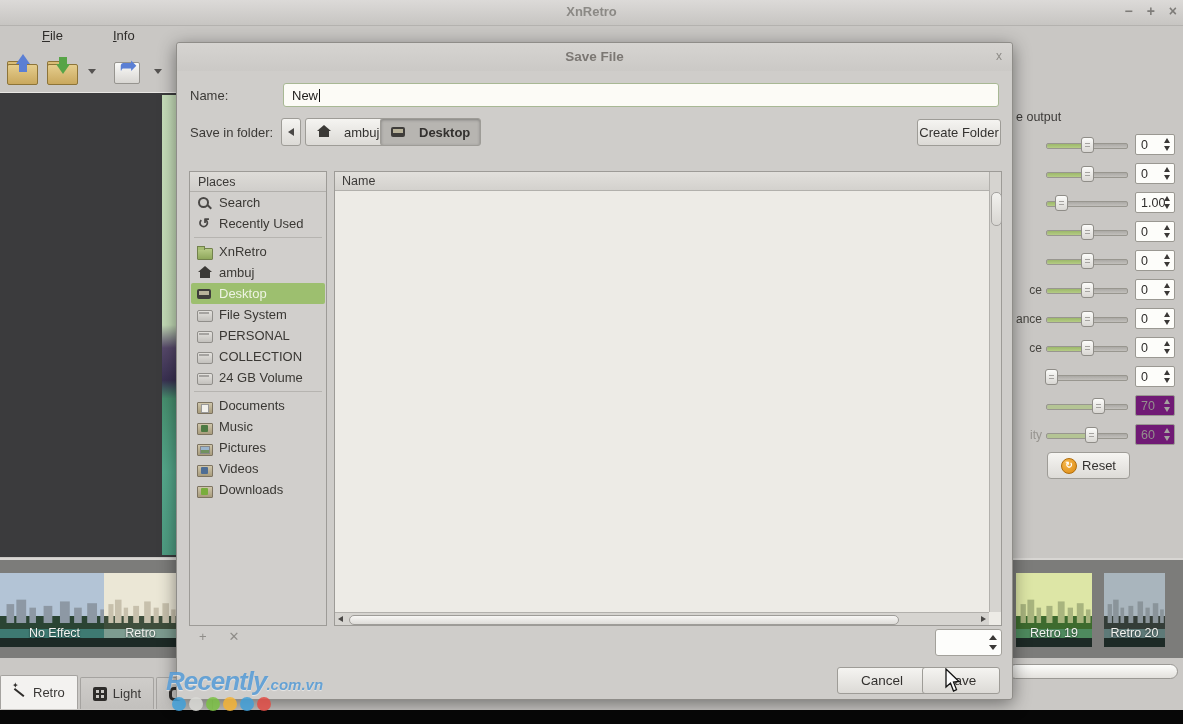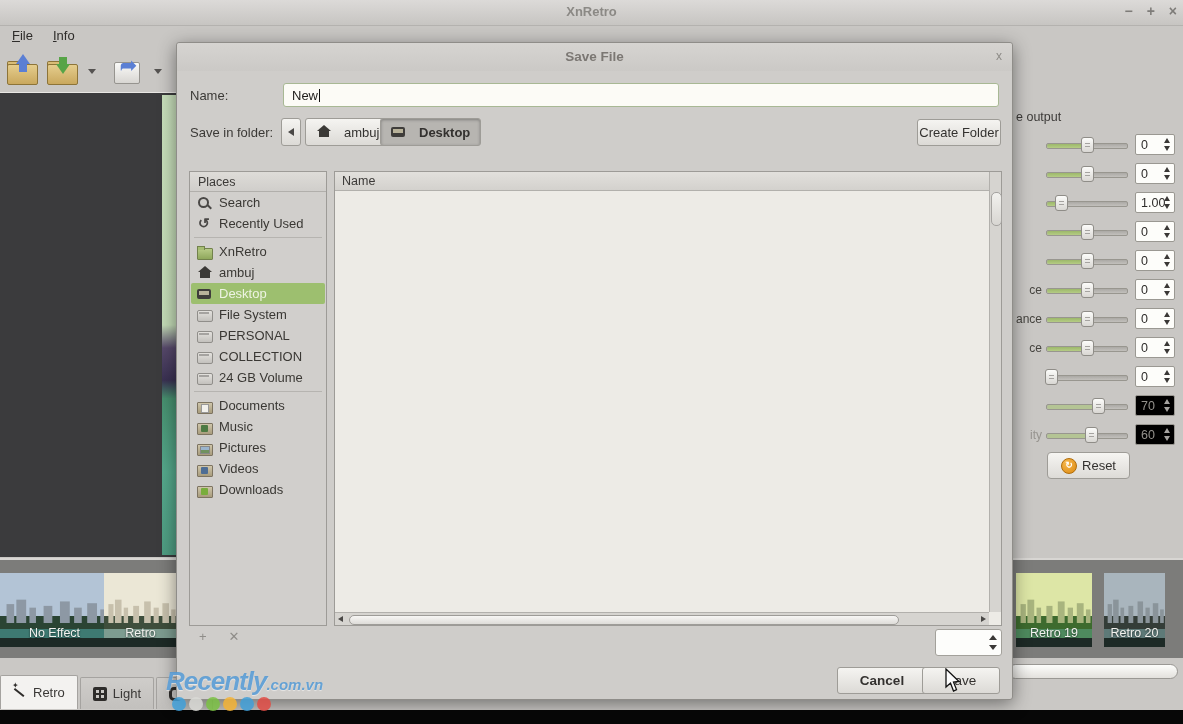--- a/index.html
+++ b/index.html
@@ -10,21 +10,21 @@
   }
   
   .titlebar{position:absolute;left:0;top:0;width:1183px;height:25px;
     background:linear-gradient(#dcdad8,#c7c5c2);border-bottom:1px solid #b4b2af;}
   .title-text{position:absolute;left:0;right:0;top:4px;text-align:center;
     font-weight:bold;font-size:13px;color:#8b8985;}
   .win-controls{position:absolute;right:6px;top:3px;display:flex;gap:14px;
     color:#7e7c79;font-size:14px;font-weight:bold;}
   .win-controls span{cursor:default;}
   .menubar{position:absolute;left:0;top:26px;height:22px;display:flex;gap:12px;padding-left:8px;}
-  .menu-item{display:inline-block;font-size:13px;color:#2e2c2a;padding:2px 4px;}
+  .menu-item{display:inline-block;font-size:13px;color:#2e2c2a;padding:2px 4px;margin-left:30px;}
   .menu-item::first-letter{text-decoration:underline;}
   .toolbar{position:absolute;left:0;top:50px;height:42px;display:flex;align-items:center;gap:8px;padding-left:6px;}
   .tb-caret{width:0;height:0;border-left:4px solid transparent;border-right:4px solid transparent;
     border-top:5px solid #555351;margin:0 2px;}
   .tb-icon{position:relative;width:32px;height:30px;}
   .folder-body{position:absolute;left:1px;bottom:1px;width:29px;height:19px;background:linear-gradient(#e5cd8d,#c9a85e);
     border:1px solid #8d7438;border-radius:2px;}
   .folder-tab{position:absolute;left:1px;bottom:20px;width:13px;height:4px;background:#d9bd76;border:1px solid #8d7438;border-bottom:none;border-radius:2px 2px 0 0;}
   .tb-arrow{position:absolute;left:10px;top:-2px;width:0;height:0;}
   .arrow-up{border-left:7px solid transparent;border-right:7px solid transparent;border-bottom:10px solid #5b7fd4;}
@@ -45,21 +45,21 @@
   .slabel{position:absolute;left:0;top:4px;width:29px;font-size:12px;color:#46443f;text-align:right;overflow:visible;}
   .srow.disabled .slabel{color:#97948f;}
   .slider{position:absolute;left:33px;top:3px;width:80px;height:16px;}
   .track{position:absolute;left:0;top:6px;width:100%;height:4px;background:linear-gradient(#aba9a5,#c2c0bc);border-radius:2px;border:1px solid #98968f;}
   .fill{position:absolute;left:0;top:0;height:100%;background:linear-gradient(#9cb86a,#b5cc85);border-radius:2px;}
   .srow.disabled .fill{background:#b4c494;}
   .handle{position:absolute;top:0;width:13px;height:16px;background:linear-gradient(#fcfcfa,#d9d7d3);
     border:1px solid #8f8d88;border-radius:3px;box-sizing:border-box;}
   .handle::before{content:"";position:absolute;left:3px;top:5px;width:5px;height:1px;background:#a5a3a0;box-shadow:0 3px 0 #a5a3a0;}
   .spin{position:absolute;left:122px;top:0;width:40px;height:21px;background:#fdfdfa;border:1px solid #9a9892;border-radius:2px;box-sizing:border-box;}
-  .srow.disabled .spin{background:#000000;}
+  .srow.disabled .spin{background:#701a75;}
   .spinval{position:absolute;left:5px;top:3px;font-size:12.5px;color:#2e2c2a;}
   .srow.disabled .spinval{color:#94928d;}
   .spinbtns{position:absolute;right:2px;top:2px;width:9px;height:15px;}
   .spin-up{position:absolute;left:1px;top:1px;width:0;height:0;border-left:3.5px solid transparent;border-right:3.5px solid transparent;border-bottom:5px solid #3a3836;}
   .spin-dn{position:absolute;left:1px;bottom:1px;width:0;height:0;border-left:3.5px solid transparent;border-right:3.5px solid transparent;border-top:5px solid #3a3836;}
   .srow.disabled .spin-up{border-bottom-color:#a5a3a0;}
   .srow.disabled .spin-dn{border-top-color:#a5a3a0;}
   .reset-btn{position:absolute;left:34px;top:427px;width:81px;height:25px;background:linear-gradient(#f6f5f2,#dddbd7);
     border:1px solid #9e9c97;border-radius:4px;font-size:13px;color:#33312f;display:flex;align-items:center;justify-content:center;gap:5px;}
   .reset-icon{width:14px;height:14px;border-radius:50%;background:radial-gradient(circle at 35% 30%,#f6b84e,#dd8a12);
@@ -154,21 +154,21 @@
   .fl-hthumb{position:absolute;left:14px;top:2px;width:548px;height:8px;background:linear-gradient(#f7f6f4,#dedcd8);border:1px solid #9e9c98;border-radius:5px;}
   .fl-arrow{position:absolute;top:3px;width:0;height:0;}
   .fl-arrow.left{left:3px;border-top:3.5px solid transparent;border-bottom:3.5px solid transparent;border-right:5px solid #4a4846;}
   .fl-arrow.right{right:3px;border-top:3.5px solid transparent;border-bottom:3.5px solid transparent;border-left:5px solid #4a4846;}
   .bm-btns{position:absolute;left:22px;top:586px;display:flex;gap:22px;font-size:13px;color:#8f8d89;}
   .type-spinner{position:absolute;left:758px;top:586px;width:67px;height:27px;background:#fdfdfb;
     border:1px solid #a3a19b;border-radius:3px;box-sizing:border-box;}
   .ts-btns{position:absolute;right:3px;top:3px;width:10px;height:19px;}
   .ts-up{position:absolute;left:1px;top:2px;width:0;height:0;border-left:4px solid transparent;border-right:4px solid transparent;border-bottom:5px solid #3a3836;}
   .ts-dn{position:absolute;left:1px;bottom:2px;width:0;height:0;border-left:4px solid transparent;border-right:4px solid transparent;border-top:5px solid #3a3836;}
-  .cancel-btn{position:absolute;left:660px;top:624px;width:90px;height:27px;font-size:13.5px;font-weight:bold;}
+  .cancel-btn{position:absolute;left:660px;top:624px;width:90px;height:27px;font-size:13.5px;}
   .save-btn{position:absolute;left:745px;top:624px;width:78px;height:27px;font-size:13.5px;}
   .cursor{position:absolute;left:945px;top:668px;z-index:60;}
 </style>
 </head>
 <body>
 
 <div class="titlebar">
   <div class="title-text">XnRetro</div>
   <div class="win-controls">
     <span>−</span>

